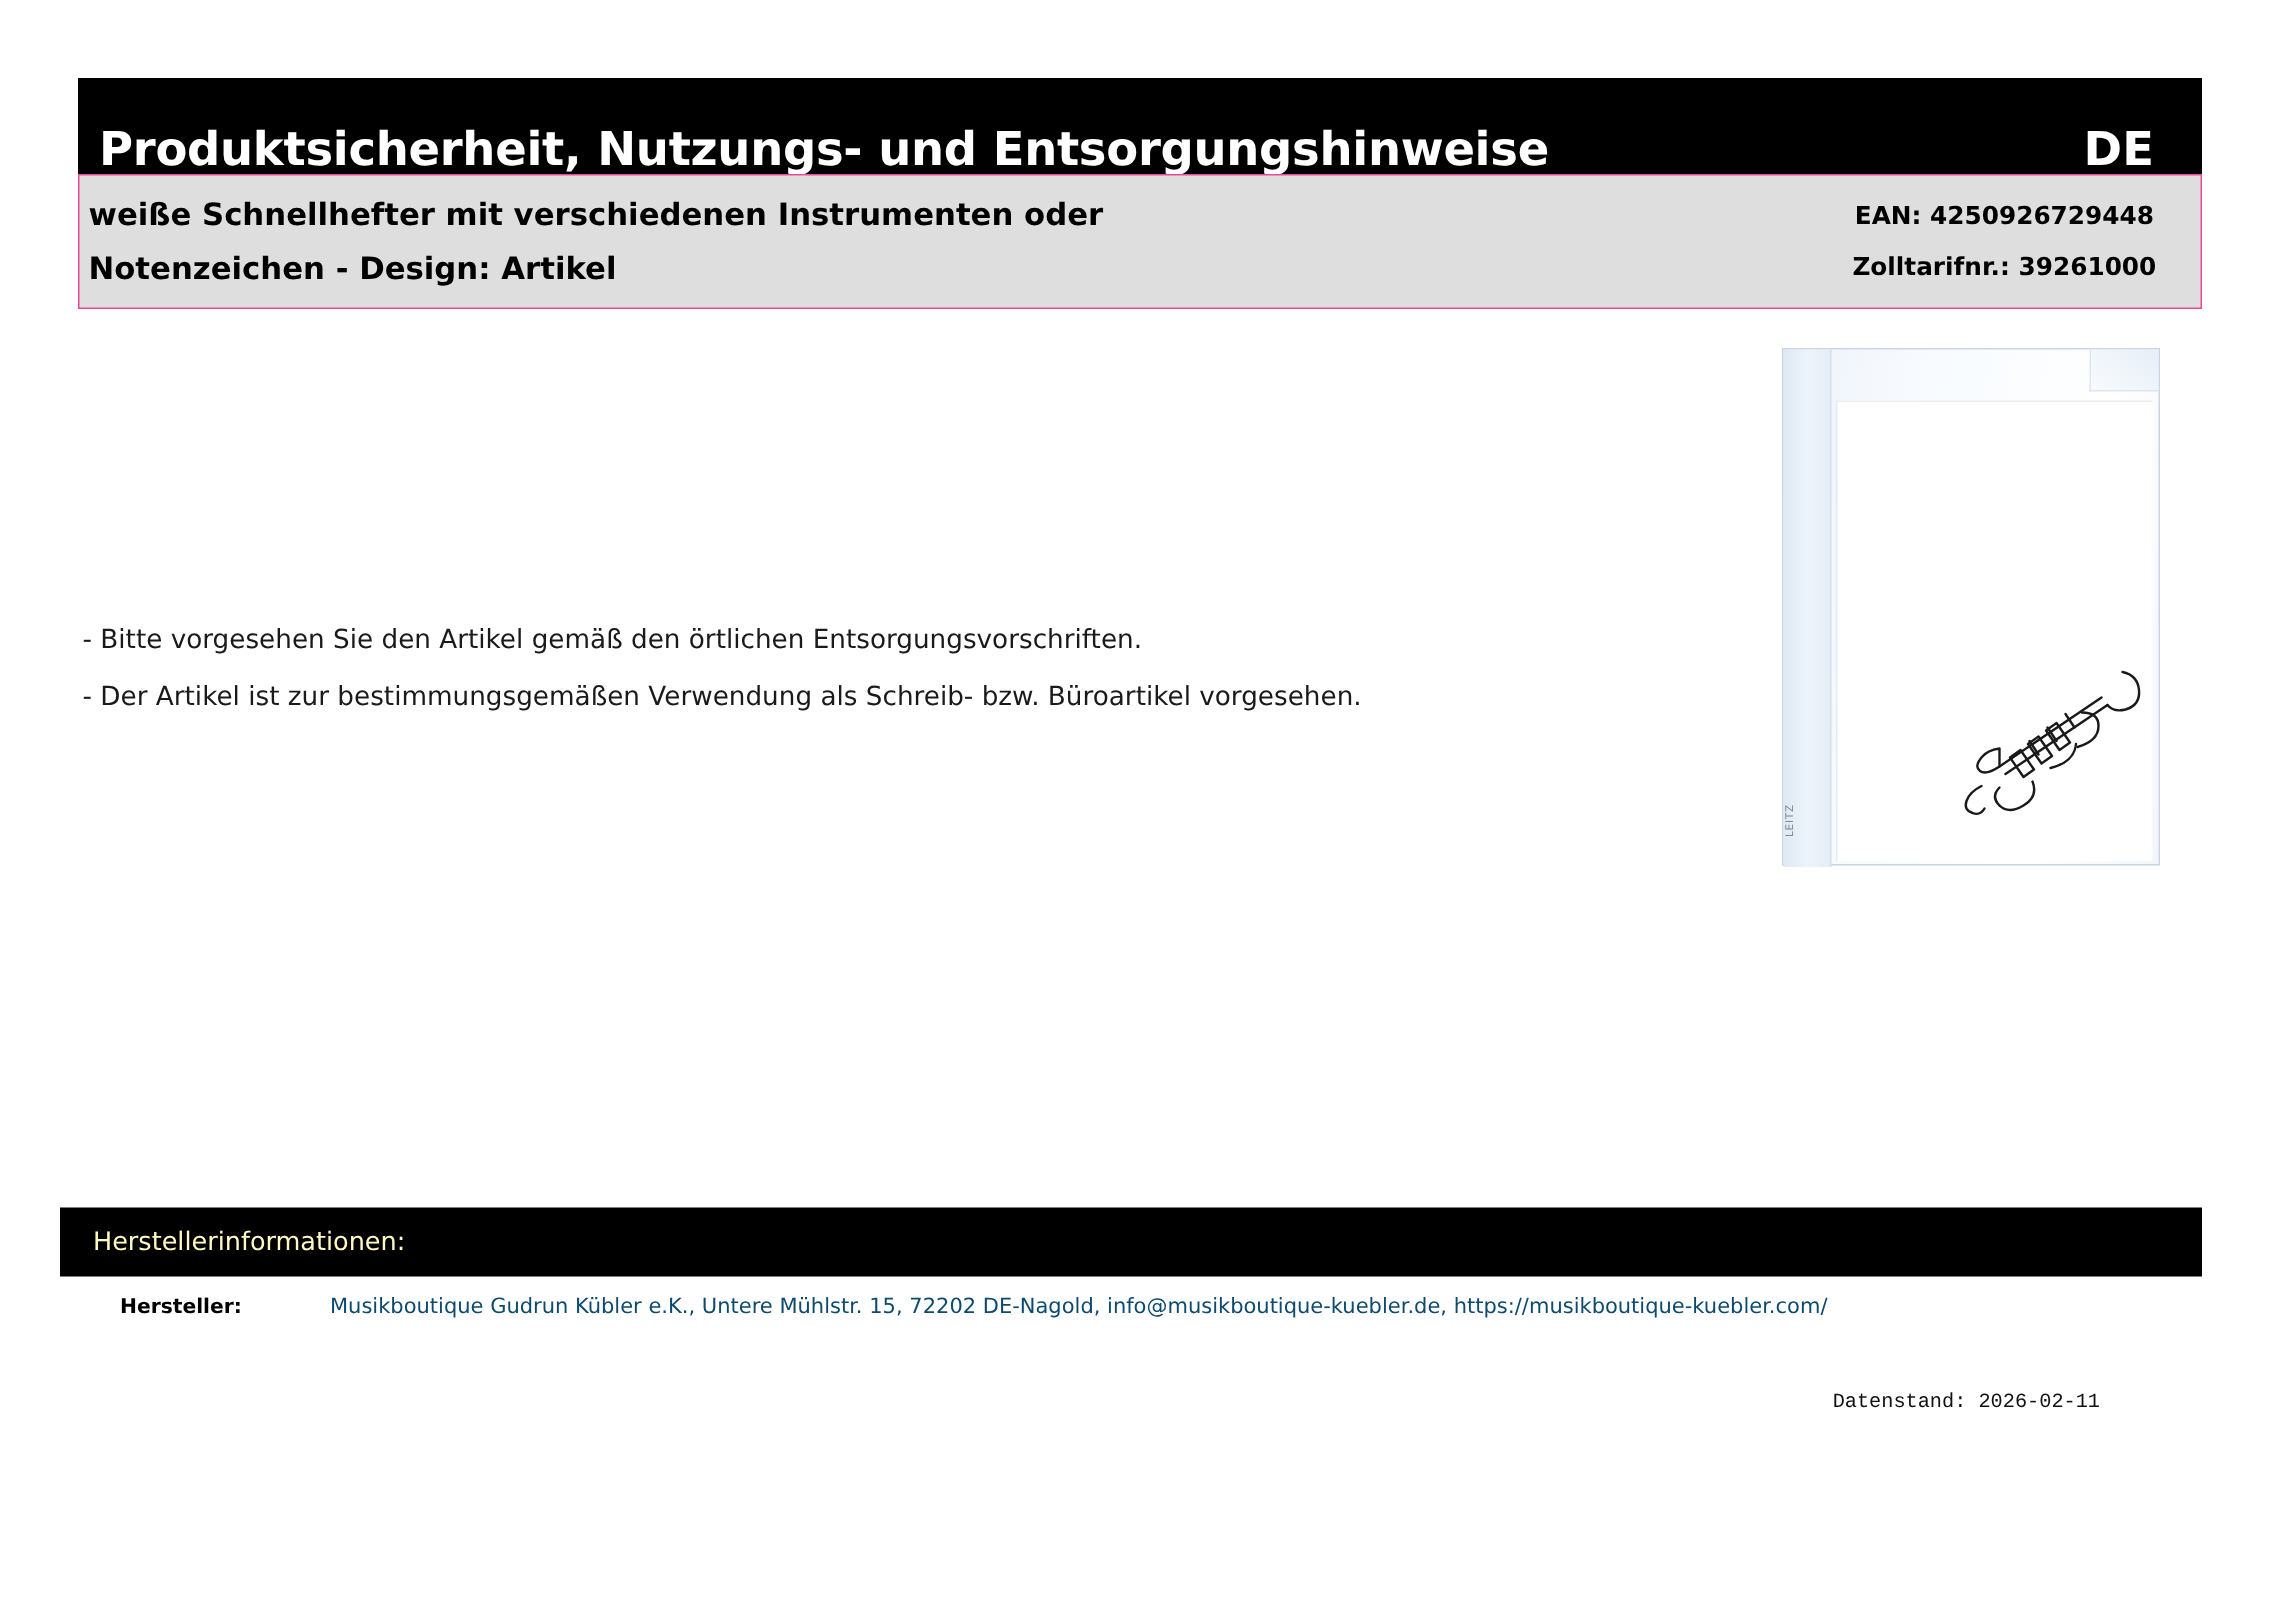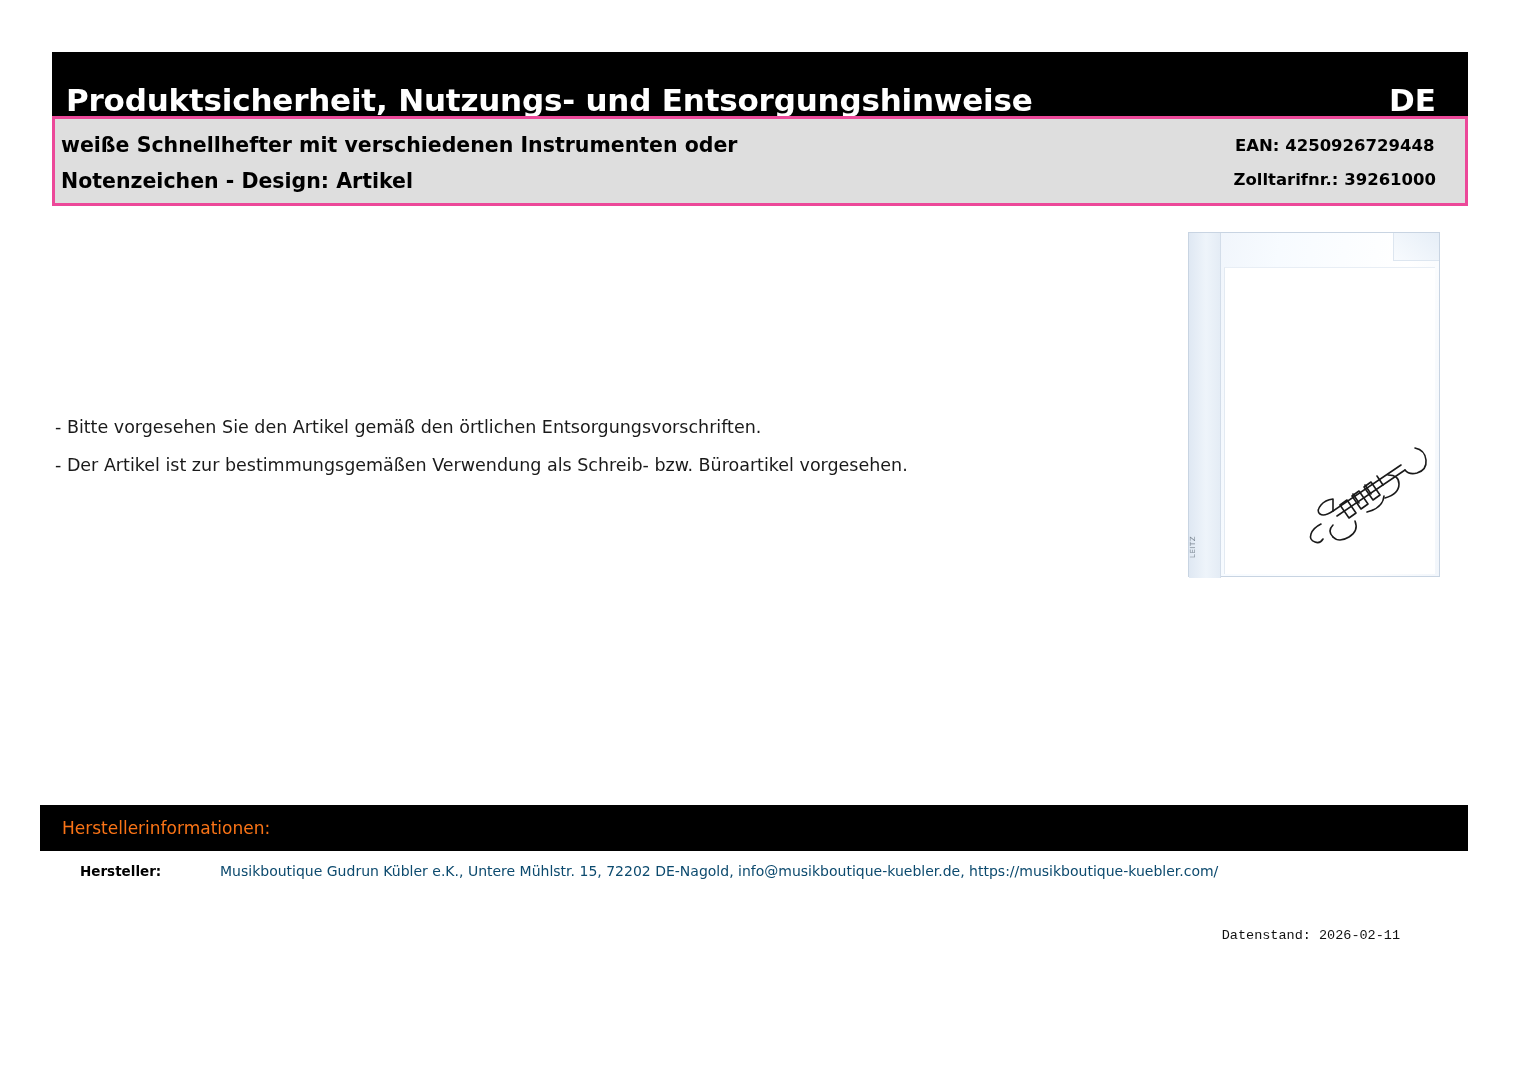--- a/index.html
+++ b/index.html
@@ -53,21 +53,21 @@
   }
 
   
   .subtitle-band {
     position: absolute;
     left: 52px;
     top: 116px;
     width: 1416px;
     height: 90px;
     background: #dedede;
-    border: 3px solid #ec4899;
+    border: 1px solid #ec4899;
     box-sizing: border-box;
     display: flex;
     justify-content: space-between;
   }
   .subtitle-left {
     padding: 8px 0 0 6px;
     width: 1050px;
   }
   .subtitle-left div {
     font-size: 20.5px;
@@ -169,21 +169,21 @@
   }
 
   
   .manu-bar {
     position: absolute;
     left: 40px;
     top: 805px;
     width: 1428px;
     height: 46px;
     background: #000000;
-    color: #f97316;
+    color: #fef9c3;
     display: flex;
     align-items: center;
     box-sizing: border-box;
     padding-left: 22px;
   }
   .manu-bar-label {
     font-size: 17px;
     font-weight: normal;
   }
   .manu-row {

